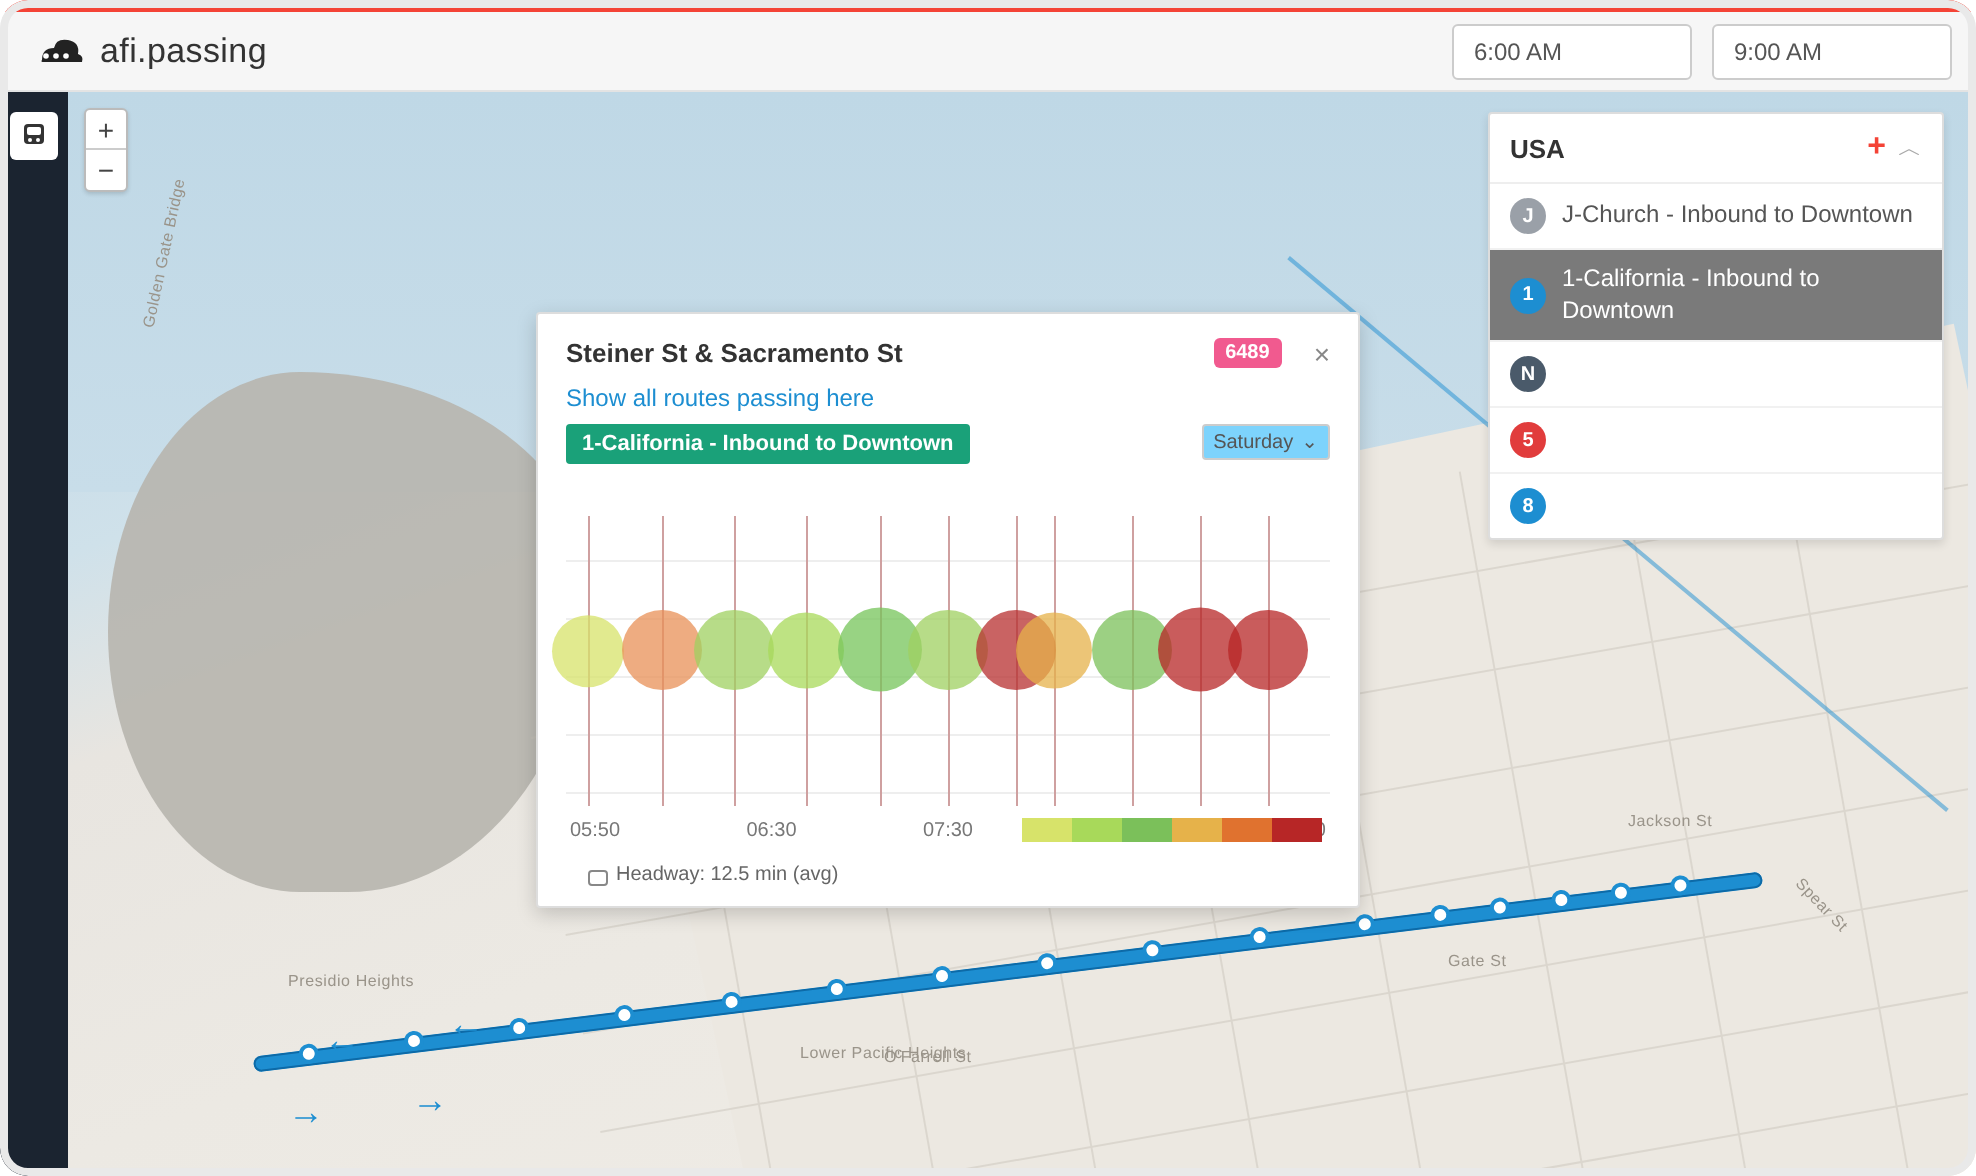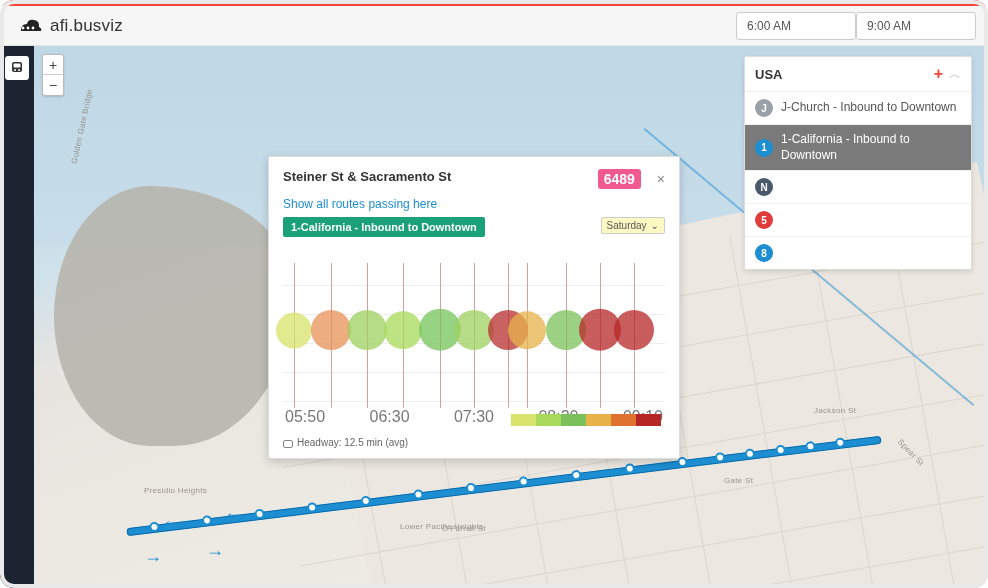--- a/index.html
+++ b/index.html
@@ -33,20 +33,21 @@
     }
     .brand .logo svg { display: block; }
     .brand .title {
       font-size: 17px;
       color: #333;
       font-weight: 400;
       letter-spacing: 0.2px;
     }
     .time-inputs {
       display: flex;
+      gap: 10px;
     }
     .time-input {
       width: 120px;
       height: 28px;
       border: 1px solid #ccc;
       border-radius: 3px;
       background: #fff;
       padding: 0 10px;
       font-size: 12px;
       color: #555;
@@ -267,21 +268,21 @@
     }
     .popup-close {
       font-size: 14px;
       color: #888;
       margin-left: 8px;
       line-height: 1;
     }
     .stop-id-badge {
       background: #f15a8f;
       color: #fff;
-      font-size: 14px;
+      font-size: 10px;
       font-weight: 700;
       padding: 2px 6px;
       border-radius: 3px;
       margin-right: 2px;
     }
     .popup-link {
       color: #1d8ed1;
       font-size: 12px;
       margin-bottom: 6px;
       display: block;
@@ -299,21 +300,21 @@
     .day-select {
       float: right;
       border: 1px solid #ccc;
       border-radius: 2px;
       font-size: 10px;
       padding: 2px 5px;
       color: #555;
       display: flex;
       align-items: center;
       gap: 4px;
-      background: #fef9c3;
+      background: #7dd3fc;
     }
 
     .timeline {
       position: relative;
       height: 195px;
       border-top: none;
       margin-top: 6px;
       clear: both;
     }
     .timeline-grid {
@@ -338,41 +339,41 @@
       opacity: 0.75;
       top: 50%;
       transform: translate(-50%, -65%);
     }
     .timeline-axis {
       position: absolute;
       bottom: 22px;
       left: 0; right: 0;
       display: flex;
       justify-content: space-between;
-      font-size: 16px;
+      font-size: 10px;
       color: #777;
       padding: 0 2px;
     }
     
     .legend-ramp {
       position: absolute;
       bottom: 22px;
       right: 4px;
       width: 150px;
       height: 12px;
       display: flex;
     }
     .legend-ramp span {
       flex: 1;
       height: 100%;
     }
     .headway-note {
       position: absolute;
       bottom: 0px;
-      left: 0;
+      left: 11px;
       font-size: 10px;
       color: #666;
       display: flex;
       align-items: flex-end;
       gap: 4px;
     }
     .bus-mini-icon {
       display:inline-block; width:10px; height:8px;
       border:1px solid #888; border-radius:2px;
       position: relative;
@@ -401,21 +402,21 @@
 <div class="header">
   <div class="brand">
     <span class="logo">
       <svg width="28" height="20" viewBox="0 0 28 20">
         <path d="M7 14 Q7 8 13 8 Q14 3 20 4 Q26 5 25 11 Q28 12 27 15 L8 15 Q6 15 7 14 Z" fill="#222"></path>
         <circle cx="9" cy="12" r="1.4" fill="#fff"></circle>
         <circle cx="14" cy="12" r="1.4" fill="#fff"></circle>
         <circle cx="19" cy="12" r="1.4" fill="#fff"></circle>
       </svg>
     </span>
-    <span class="title">afi.busviz</span>
+    <span class="title">afi.passing</span>
   </div>
   <div class="time-inputs">
     <div class="time-input">6:00 AM</div>
     <div class="time-input">9:00 AM</div>
   </div>
 </div>
 
 <div class="main">
   <div class="sidebar">
     <div class="sidebar-btn">

